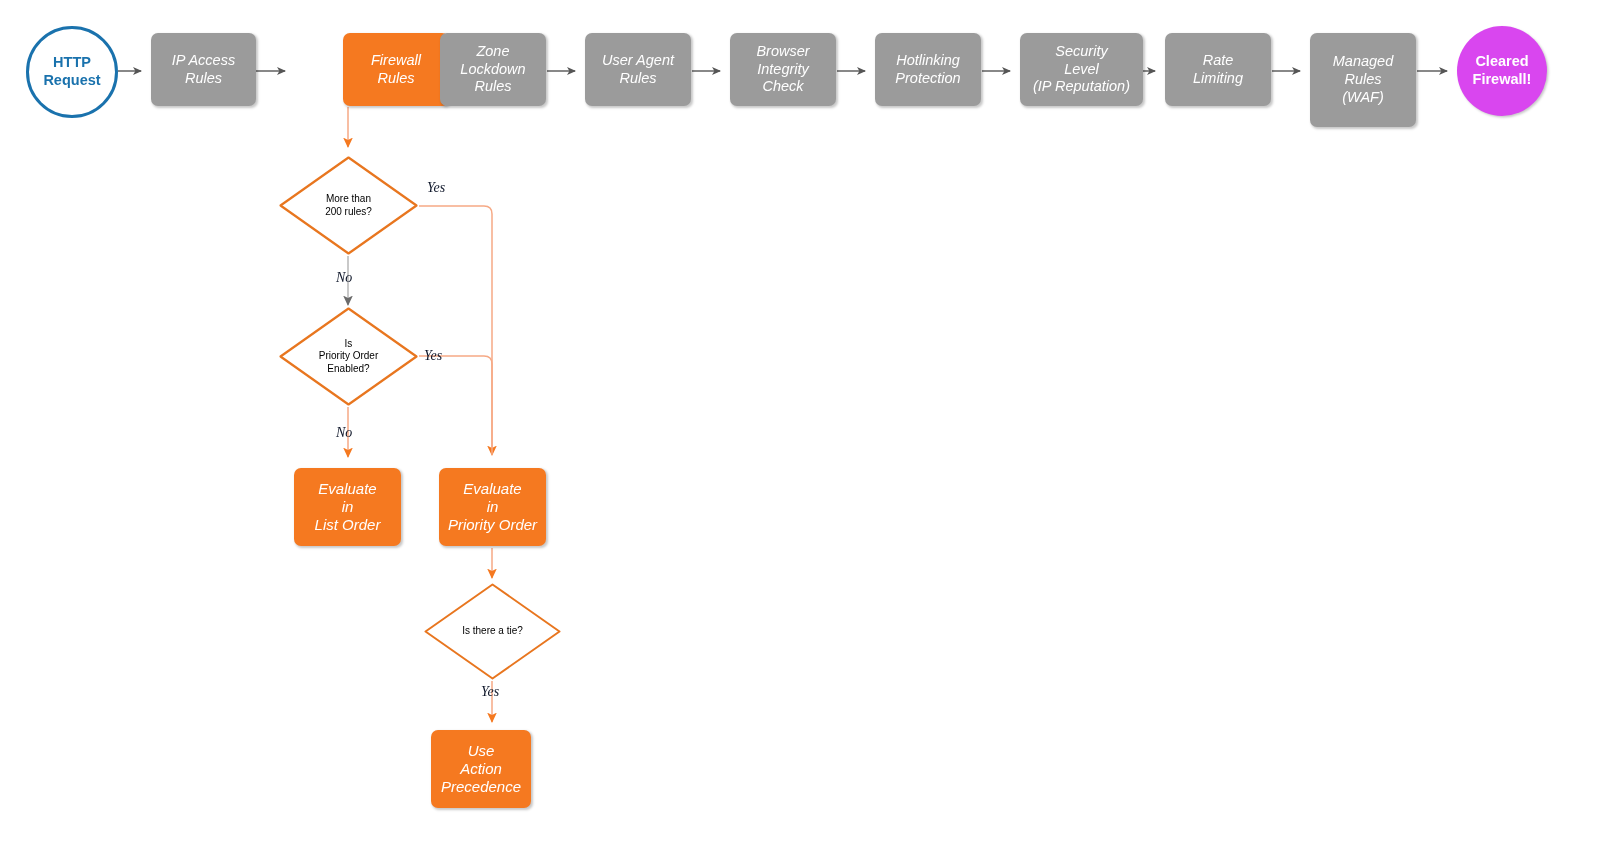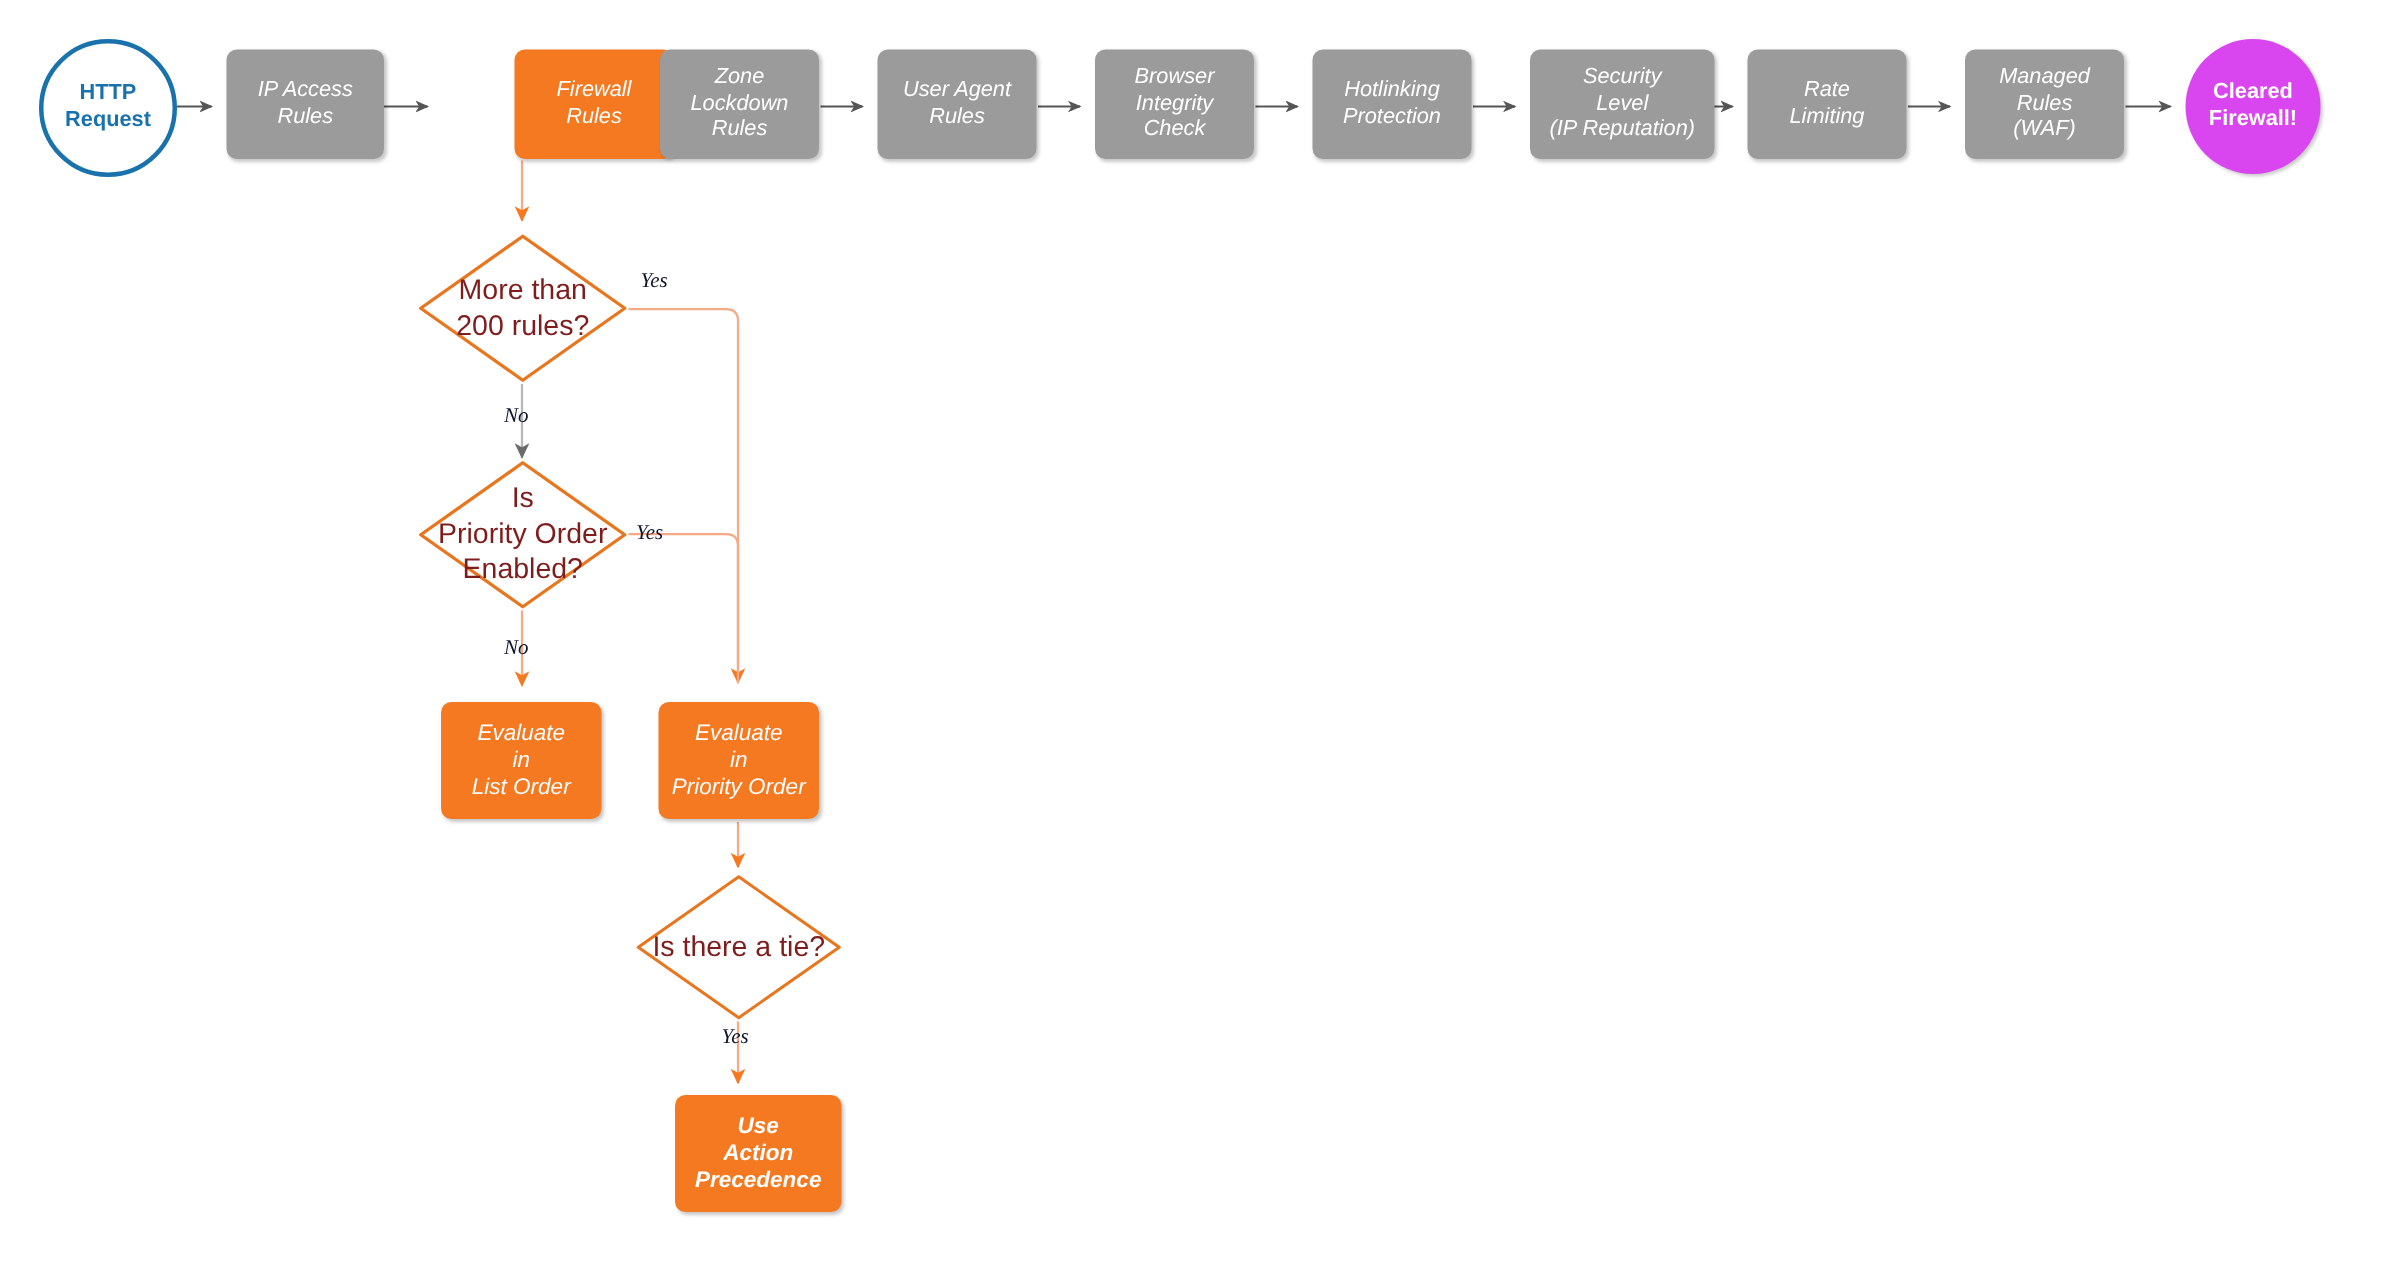--- a/index.html
+++ b/index.html
@@ -86,22 +86,22 @@
     background: transparent;
   }
   .decision svg {
     position: absolute;
     left: 0;
     top: 0;
   }
   .decision .dlabel {
     position: relative;
     z-index: 2;
-    color: #7f1d1d;
-    font-size: 19px;
+    color: #000000;
+    font-size: 10px;
     font-style: normal;
     line-height: 1.25;
     white-space: pre-line;
   }
 
   
   .edge-label {
     position: absolute;
     font-size: 14px;
     font-style: italic;
@@ -197,21 +197,21 @@
     <span>Security
 Level
 (IP Reputation)</span>
   </div>
 
   <div class="node stage" style="left:1165px; top:33px; width:106px; height:73px;">
     <span>Rate
 Limiting</span>
   </div>
 
-  <div class="node stage" style="left:1310px; top:33px; width:106px; height:73px;text-align:center;">
+  <div class="node stage" style="left:1310px; top:33px; width:106px; height:94px;text-align:center;">
     <span>Managed
 Rules
 (WAF)</span>
   </div>
 
   <div class="node terminus end" style="left:1457px; top:26px; width:90px; height:90px;">
     <span>Cleared
 Firewall!</span>
   </div>
 
@@ -254,19 +254,19 @@
 
   <div class="node decision" style="left:423px; top:582px; width:139px; height:99px;text-align:right;">
     <svg width="139" height="99" viewBox="0 0 139 99" xmlns="http://www.w3.org/2000/svg">
       <path d="M69.5,2.5 L136.5,49.5 L69.5,96.5 L2.5,49.5 Z" fill="#ffffff" stroke="#e8761f" stroke-width="2.0" stroke-linejoin="round"></path>
     </svg>
     <span class="dlabel">Is there a tie?</span>
   </div>
 
   <div class="edge-label" style="left:481px; top:684px;">Yes</div>
 
-  <div class="node action" style="left:450px; top:730px; width:111px; height:78px;font-weight:bold;">
+  <div class="node action" style="left:431px; top:730px; width:100px; height:78px;">
     <span>Use
 Action
 Precedence</span>
   </div>
 
 </div>
 
 </body></html>

